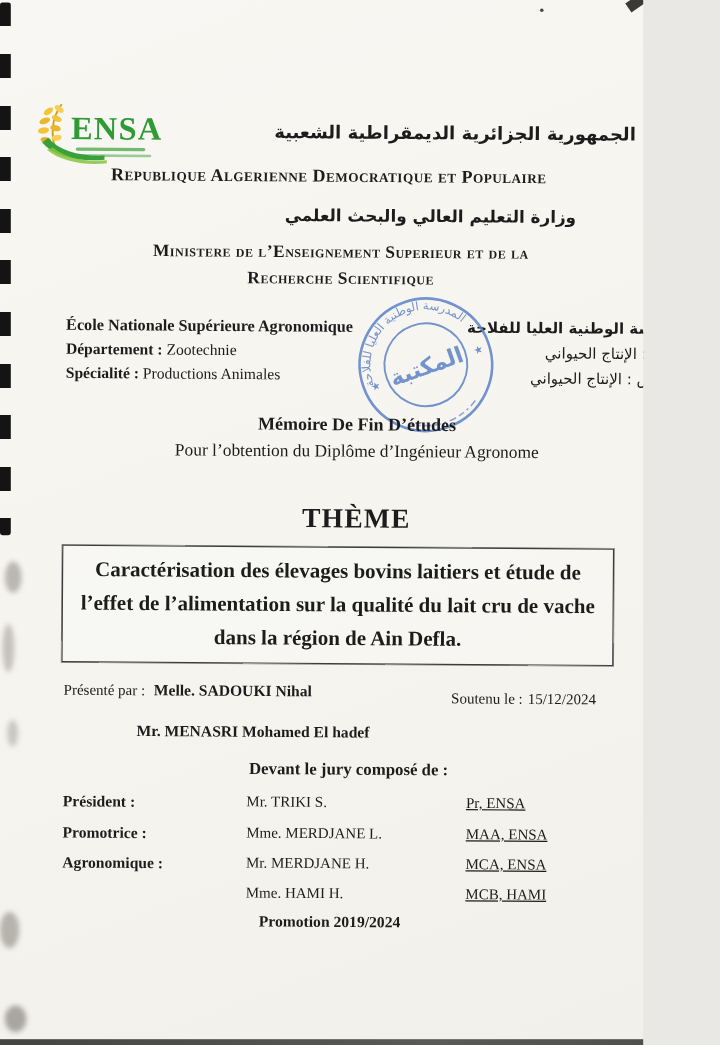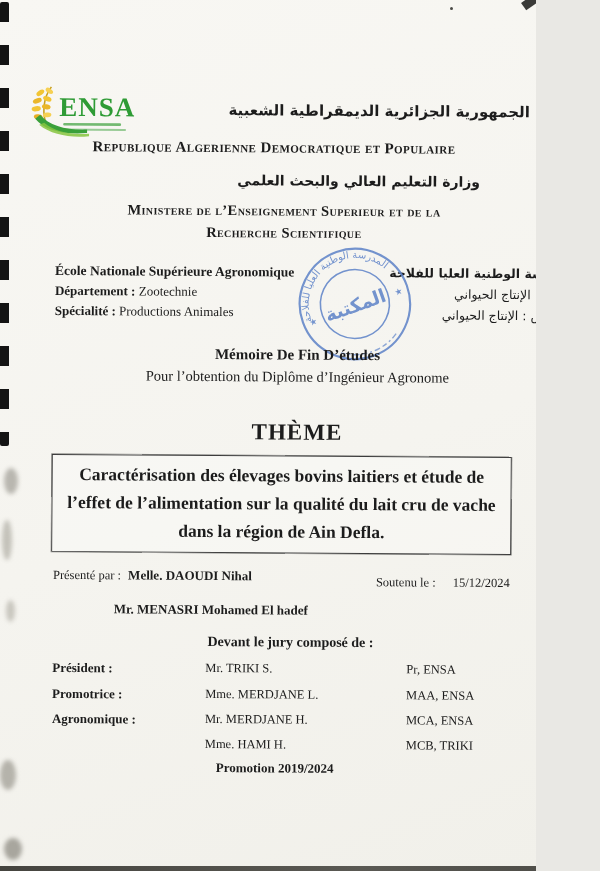--- a/index.html
+++ b/index.html
@@ -51,21 +51,21 @@
 
   .presented-line{top:568px;left:57px;width:330px;font-size:12.5px;}
   .presented-line .name{font-weight:700;font-size:13px;}
   .soutenu{top:574px;left:380px;width:200px;font-size:12.5px;}
   .candidate2{top:602px;left:118px;font-size:13px;font-weight:700;}
   .jury-heading{top:634px;left:35px;width:520px;font-size:14px;font-weight:700;}
 
   .jury-row{position:absolute;left:0;width:600px;height:20px;font-size:12.5px;}
   .jr-role{position:absolute;left:57px;font-weight:700;font-size:13px;}
   .jr-name{position:absolute;left:210px;}
-  .jr-grade{position:absolute;left:411px;}
+  .jr-grade{position:absolute;left:393px;text-decoration:underline;}
   .jury-row.r0{top:661px;} .jury-row.r1{top:687px;} .jury-row.r2{top:712px;} .jury-row.r3{top:737px;}
 
   .promotion{top:760px;left:20px;width:520px;font-size:13px;font-weight:700;}
 </style>
 </head>
 <body>
 
 <div class="page">
 
   <div class="binding"></div>
@@ -146,25 +146,25 @@
     </svg>
 
     <div class="abs center memoire-title">Mémoire De Fin D’études</div>
     <div class="abs center memoire-sub">Pour l’obtention du Diplôme d’Ingénieur Agronome</div>
 
     <div class="abs center theme-heading">THÈME</div>
     <div class="abs theme-box">Caractérisation des élevages bovins laitiers et étude de l’effet de l’alimentation sur la qualité du lait cru de vache dans la région de Ain Defla.</div>
 
     <div class="abs presented-line">
       <span>Présenté par :</span>
-      <span class="name" style="margin-left:4px;">Melle. DAOUDI Nihal</span>
+      <span class="name" style="margin-left:4px;">Melle. SADOUKI Nihal</span>
     </div>
     <div class="abs soutenu">
       <span>Soutenu le :</span>
-      <span style="margin-left:14px;">15/12/2024</span>
+      <span style="margin-left:1px;">15/12/2024</span>
     </div>
     <div class="abs candidate2">Mr. MENASRI Mohamed El hadef</div>
 
     <div class="abs center jury-heading">Devant le jury composé de :</div>
 
     <div class="jury-row r0">
       <span class="jr-role">Président :</span>
       <span class="jr-name">Mr. TRIKI S.</span>
       <span class="jr-grade">Pr, ENSA</span>
     </div>
@@ -174,19 +174,19 @@
       <span class="jr-grade">MAA, ENSA</span>
     </div>
     <div class="jury-row r2">
       <span class="jr-role">Agronomique :</span>
       <span class="jr-name">Mr. MERDJANE H.</span>
       <span class="jr-grade">MCA, ENSA</span>
     </div>
     <div class="jury-row r3">
       <span class="jr-role"></span>
       <span class="jr-name">Mme. HAMI H.</span>
-      <span class="jr-grade">MCB, TRIKI</span>
+      <span class="jr-grade">MCB, HAMI</span>
     </div>
 
     <div class="abs center promotion">Promotion 2019/2024</div>
 
   </div>
 </div>
 
 </body></html>

